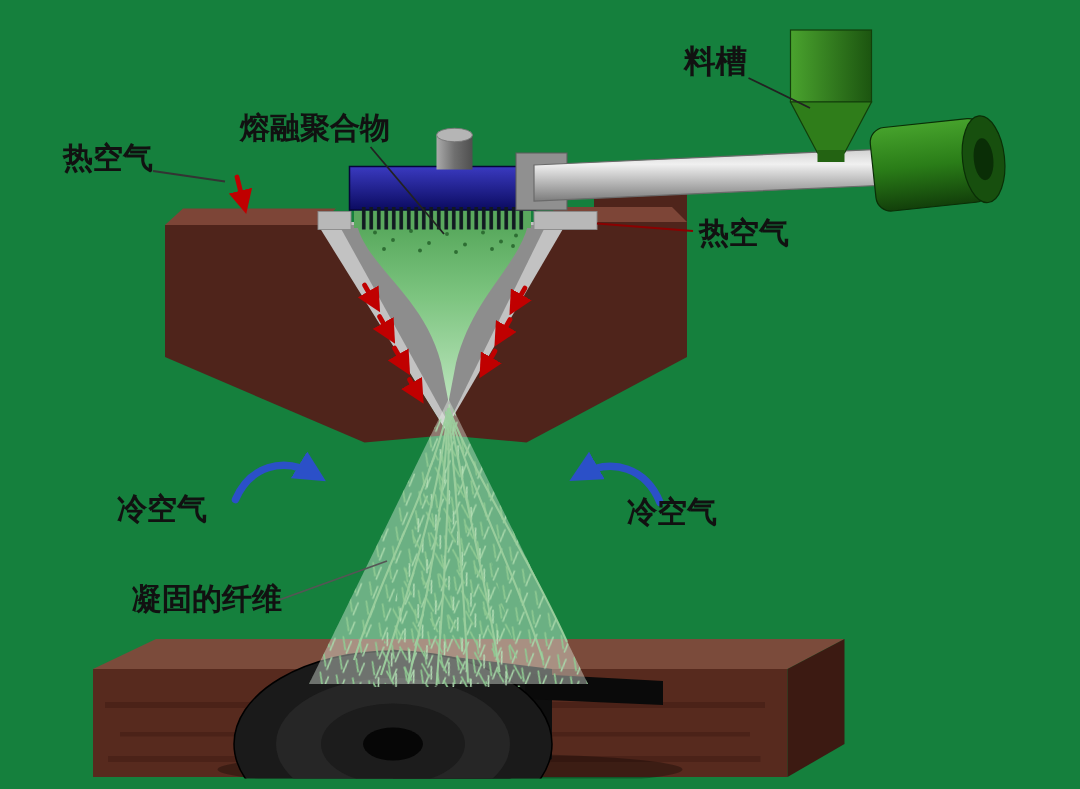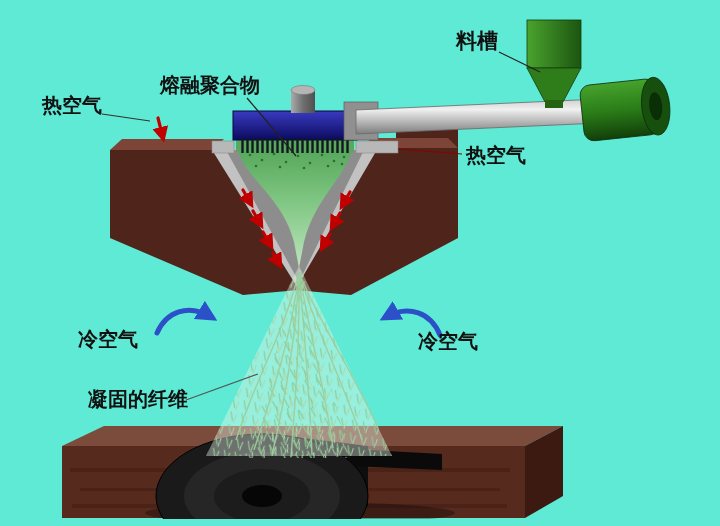--- a/index.html
+++ b/index.html
@@ -1,16 +1,16 @@
 <!DOCTYPE html>
 <html><head>
 <meta charset="utf-8">
 <style>
   html,body{margin:0;padding:0;background:#ffffff;}
-  .stage{position:relative;width:720px;height:526px;background:#5eead4;overflow:hidden;
+  .stage{position:relative;width:720px;height:526px;background:#15803d;overflow:hidden;
          font-family:"Liberation Sans",sans-serif;}
   svg{position:absolute;left:0;top:0;}
   text{font-family:"Liberation Sans","DejaVu Sans",sans-serif;font-weight:700;fill:#111;}
   .lbl{font-size:20px;}
   .lbl-big{font-size:21px;}
 </style>
 </head>
 <body>
 
 <div class="stage">

